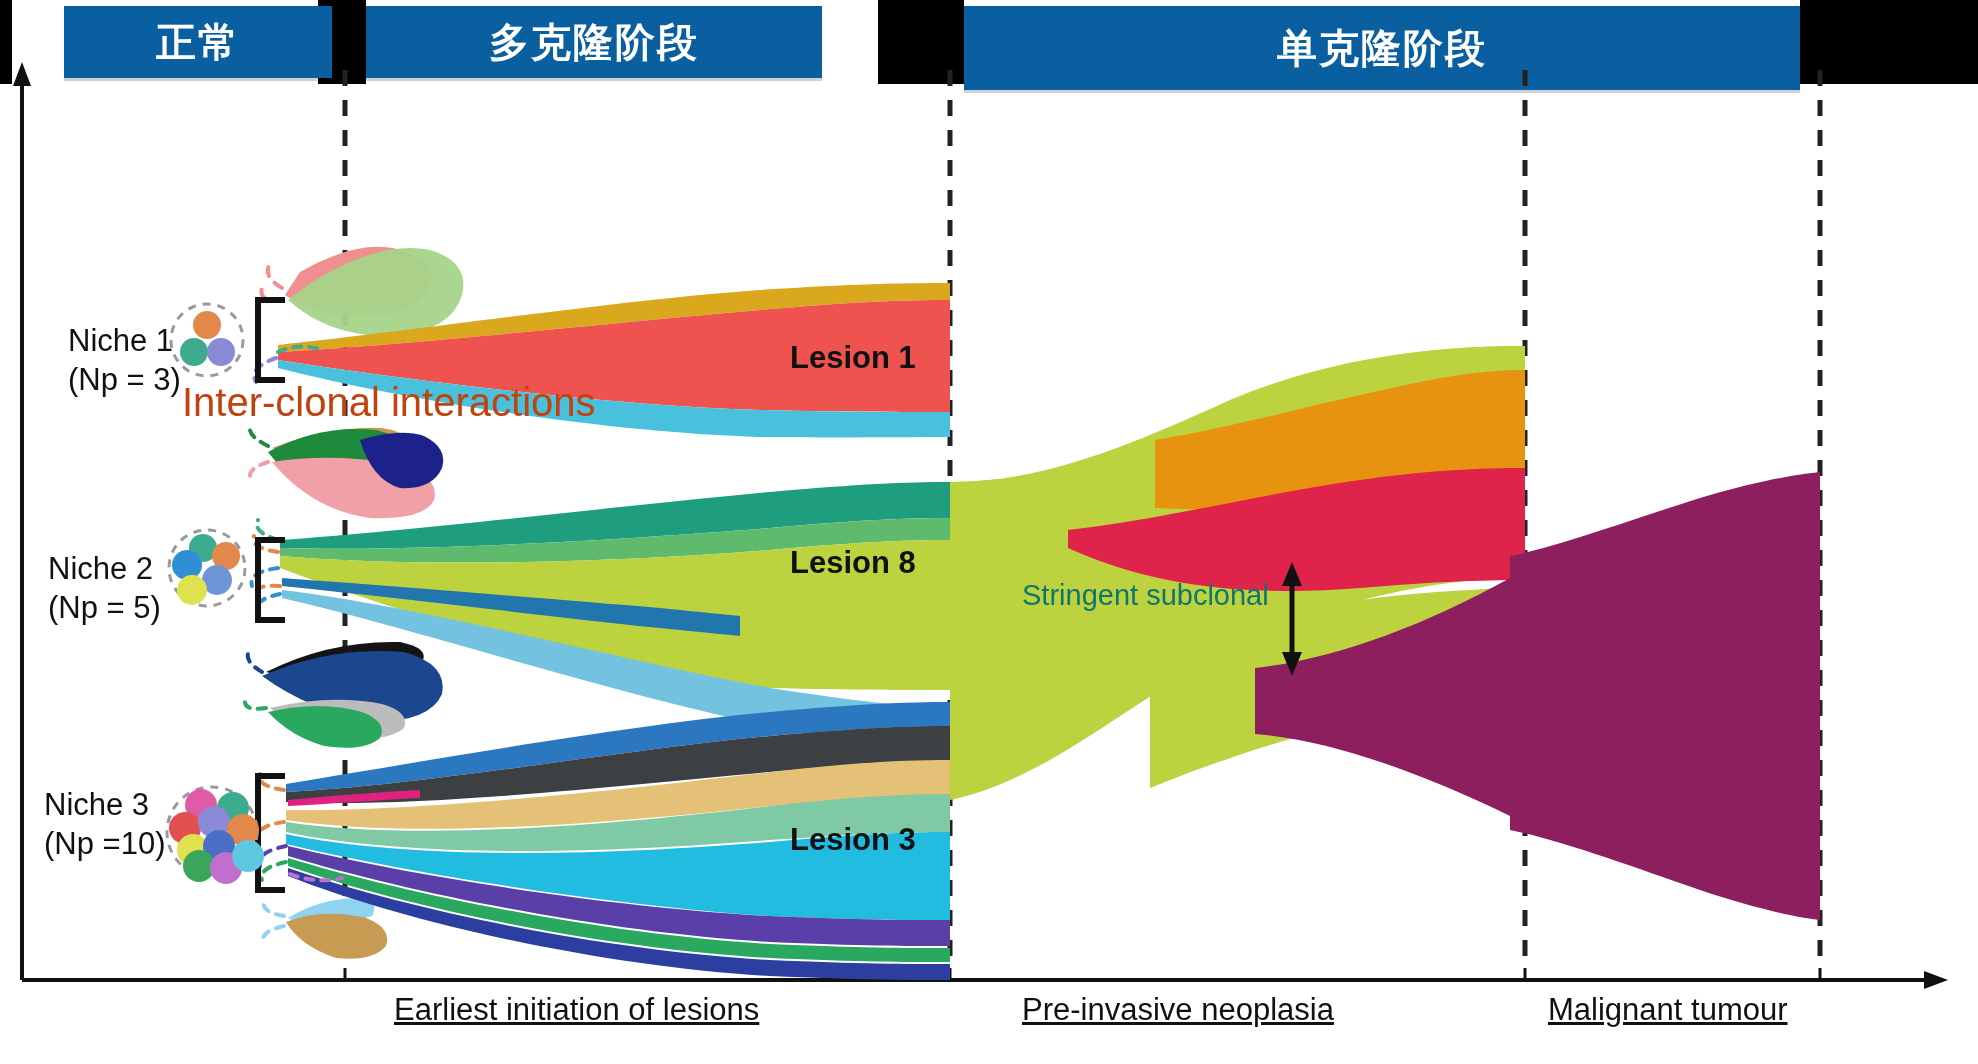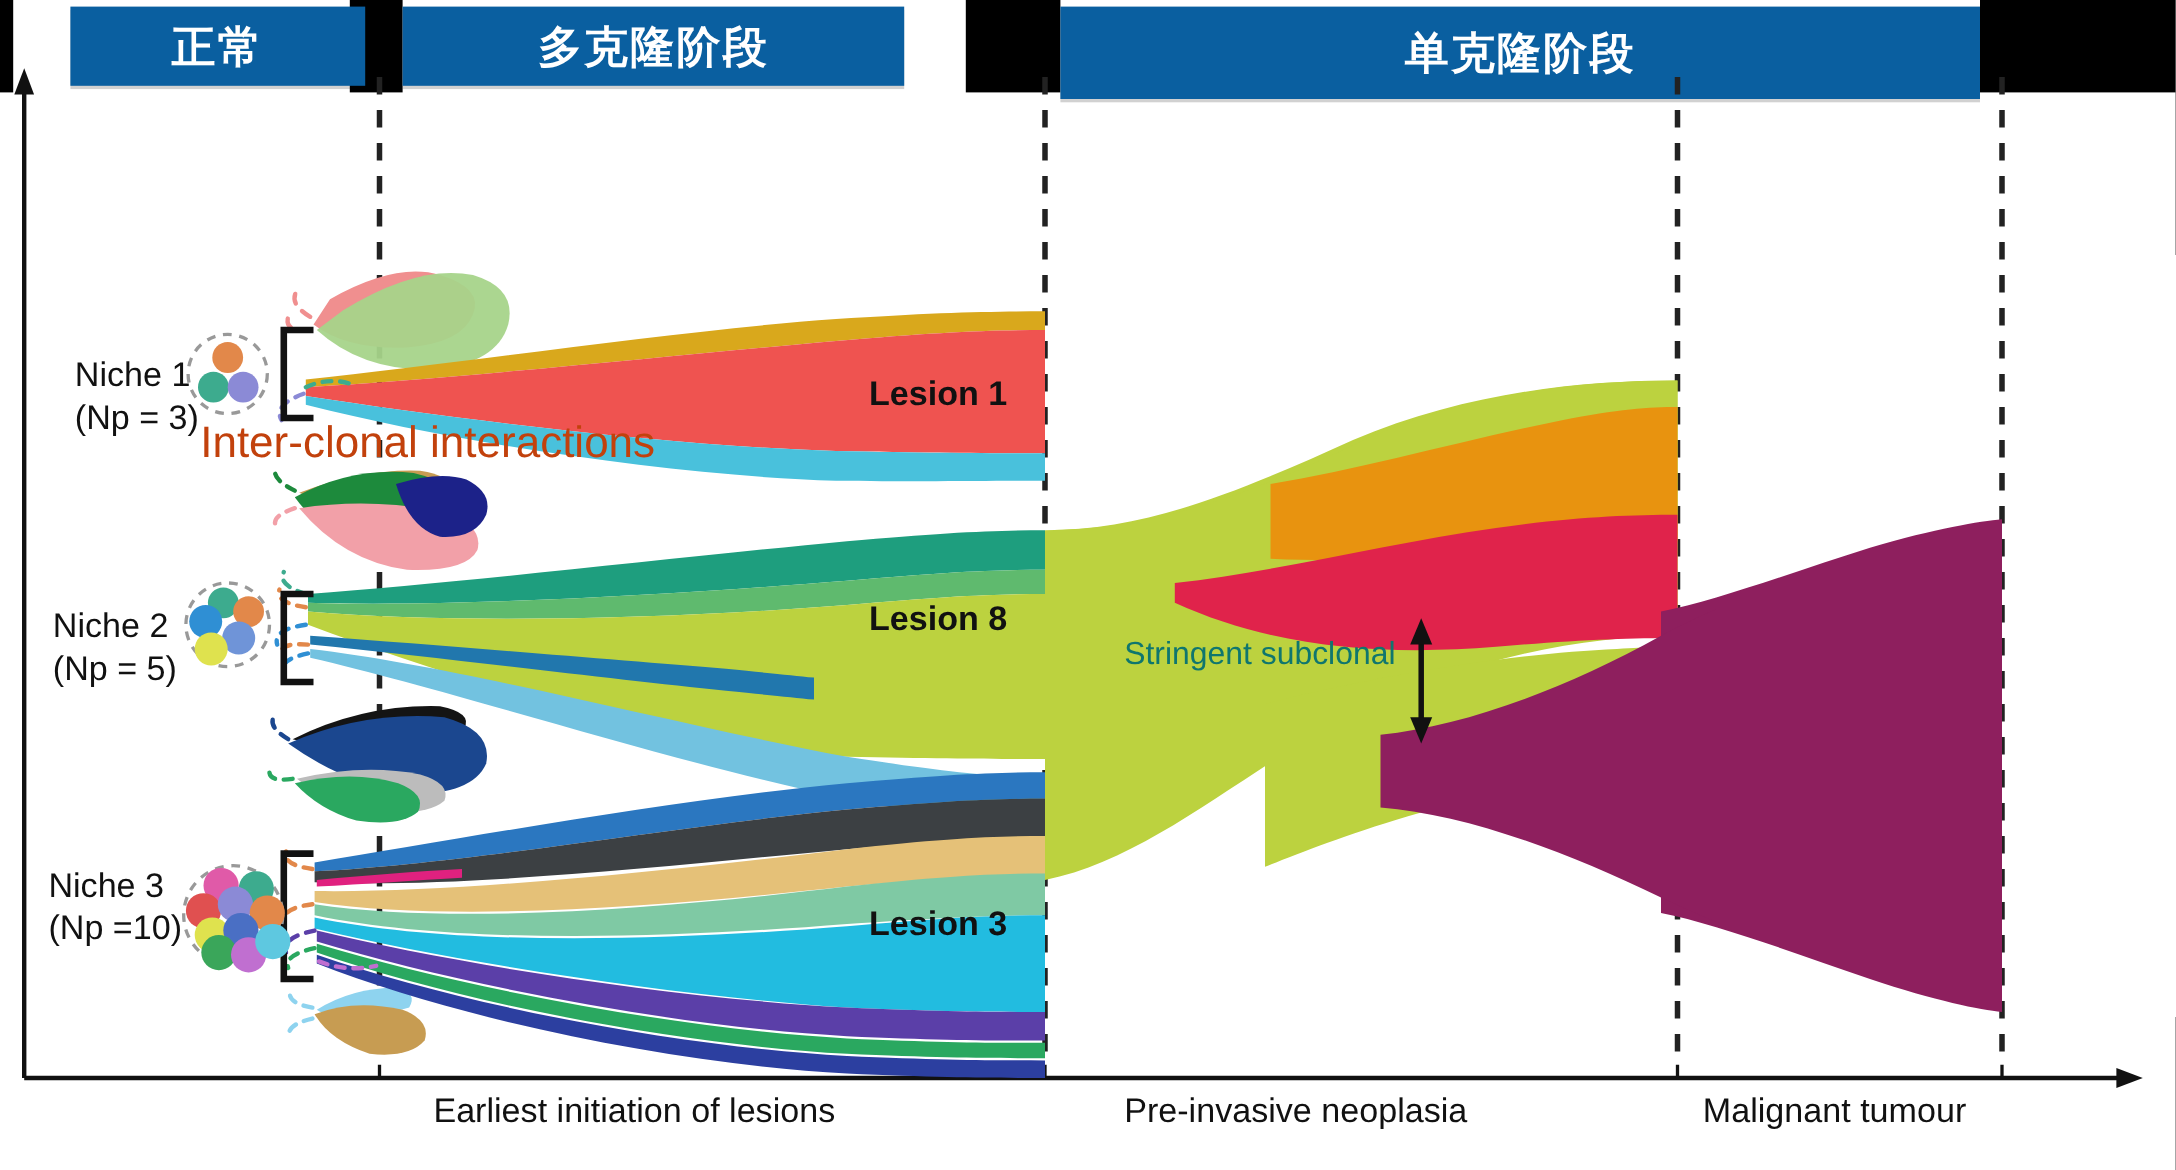--- a/index.html
+++ b/index.html
@@ -64,20 +64,21 @@
     font-size: 31px;
     color: #111;
     white-space: nowrap;
     font-weight: bold;
   }
   .axis-label {
     position: absolute;
     font-size: 31px;
     color: #111;
     white-space: nowrap;
+    text-decoration: underline;
   }
   .anno {
     position: absolute;
     font-size: 29px;
     color: #0f766e;
     text-align: center;
     line-height: 1.18;
     white-space: nowrap;
   }
 </style>

